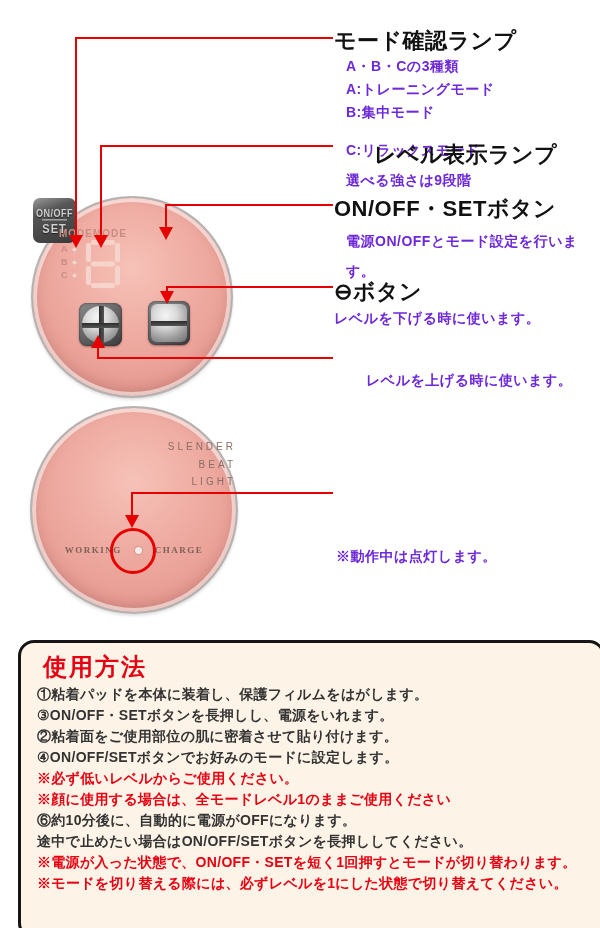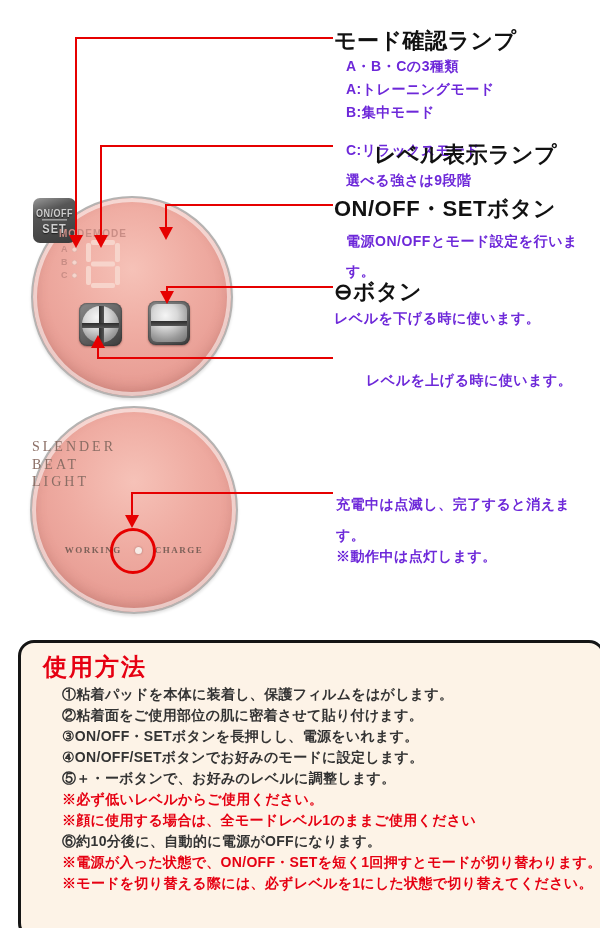--- a/index.html
+++ b/index.html
@@ -29,22 +29,22 @@
     text-shadow:0 1px 1px #1e1e1e;transform:scaleY(1.2);}
   #onoff-btn .t2{font-size:11px;font-weight:bold;color:#cfcfcf;letter-spacing:1px;
     border-top:1px solid #bdbdbd;margin-top:2px;padding-top:1px;text-shadow:0 1px 1px #1e1e1e;transform:scaleY(1.1);}
   .dome{position:absolute;left:3px;top:3px;right:3px;bottom:3px;border-radius:6px;
     background:radial-gradient(circle at 40% 30%, #f5f5f5 0%, #d8d8d8 35%, #9a9a9a 70%, #6f6f6f 100%);}
   .minus-bar{position:absolute;left:0;right:0;top:46%;height:5px;background:linear-gradient(#2c2c2c,#555);}
   .plus-v{position:absolute;top:0;bottom:0;left:46%;width:5px;background:linear-gradient(90deg,#2c2c2c,#555);}
   .plus-h{position:absolute;left:0;right:0;top:46%;height:5px;background:linear-gradient(#2c2c2c,#555);}
 
   
-  .brand{position:absolute;width:100%;text-align:left;
-    font-family:Liberation Serif, serif;color:#8b6e65;font-size:14px;letter-spacing:3px;line-height:17.5px;}
+  .brand{position:absolute;width:100%;text-align:right;
+    font-family:Liberation Sans, sans-serif;color:#8b6e65;font-size:10px;letter-spacing:3px;line-height:17.5px;}
   .wc-row{position:absolute;width:100%;display:flex;justify-content:center;align-items:center;gap:13px;
     font-family:"Liberation Serif",serif;color:#7d6159;font-size:9px;letter-spacing:1.5px;font-weight:bold;}
   .lamp-dot{width:7px;height:7px;border-radius:50%;background:#f7ece7;box-shadow:0 0 2px rgba(90,50,45,.5);}
 
   
   .rl{position:absolute;background:#e60000;}
   .arrow-down{position:absolute;width:0;height:0;border-left:7px solid transparent;
     border-right:7px solid transparent;border-top:13px solid #e60000;}
   .arrow-up{position:absolute;width:0;height:0;border-left:7px solid transparent;
     border-right:7px solid transparent;border-bottom:13px solid #e60000;}
@@ -53,21 +53,21 @@
   
   .h{position:absolute;font-size:22px;font-weight:bold;color:#111;letter-spacing:.5px;white-space:nowrap;}
   .sub{position:absolute;font-size:14px;color:#6d28d9;font-weight:bold;letter-spacing:.5px;white-space:nowrap;}
   .sub.wrap{white-space:normal;}
 
   
   #usage-box{position:absolute;left:18px;top:640px;width:553px;height:265px;
     background:#fdf3e7;border:3.5px solid #151515;border-radius:16px;padding:14px;}
   #usage-title{position:absolute;left:22px;top:8px;font-size:24px;font-weight:bold;color:#e60012;letter-spacing:2px;}
   #usage-steps{position:absolute;left:16px;top:41px;right:8px;}
-  .step{font-size:14px;font-weight:bold;color:#333;line-height:21px;letter-spacing:.3px;white-space:nowrap;margin-left:25px;}
+  .step{font-size:14px;font-weight:bold;color:#333;line-height:21px;letter-spacing:.3px;white-space:nowrap;}
   .step.red{color:#e60012;}
 </style>
 </head>
 <body>
 
 <div id="stage">
 
   <div class="device" id="device-top">
     <span class="tiny-label" style="left:26px;top:30px;">MODE</span>
     <span class="tiny-label" style="left:60px;top:30px;">MODE</span>
@@ -166,32 +166,31 @@
   <div class="h" style="left:334px;top:194px;">ON/OFF・SETボタン</div>
   <div class="sub wrap" style="left:346px;top:226px;width:248px;line-height:30px;">電源ON/OFFとモード設定を行います。</div>
 
   <div class="h" style="left:334px;top:277px;">
     <span>⊖</span><span>ボタン</span>
   </div>
   <div class="sub" style="left:334px;top:310px;">レベルを下げる時に使います。</div>
 
   <div class="sub" style="left:334px;top:372px;margin-left:32px;">レベルを上げる時に使います。</div>
 
-  <div class="sub wrap" style="left:336px;top:489px;width:252px;line-height:31px;">充電中は点滅し、完了すると消えます。</div>
   <div class="sub" style="left:336px;top:548px;">※動作中は点灯します。</div>
 
   <div id="usage-box">
     <div id="usage-title">使用方法</div>
     <div id="usage-steps">
         <div class="step">①粘着パッドを本体に装着し、保護フィルムをはがします。</div>
+        <div class="step">③ON/OFF・SETボタンを長押しし、電源をいれます。</div>
         <div class="step">②粘着面をご使用部位の肌に密着させて貼り付けます。</div>
-        <div class="step">③ON/OFF・SETボタンを長押しし、電源をいれます。</div>
         <div class="step">④ON/OFF/SETボタンでお好みのモードに設定します。</div>
-        <div class="step">⑤＋・ーボタンで、お好みのレベルに調整します。</div>
         <div class="step red">※必ず低いレベルからご使用ください。</div>
         <div class="step red">※顔に使用する場合は、全モードレベル1のままご使用ください</div>
         <div class="step">⑥約10分後に、自動的に電源がOFFになります。</div>
+        <div class="step">途中で止めたい場合はON/OFF/SETボタンを長押ししてください。</div>
         <div class="step red">※電源が入った状態で、ON/OFF・SETを短く1回押すとモードが切り替わります。</div>
         <div class="step red">※モードを切り替える際には、必ずレベルを1にした状態で切り替えてください。</div>
       </div>
   </div>
 
 </div>
 
 </body></html>

